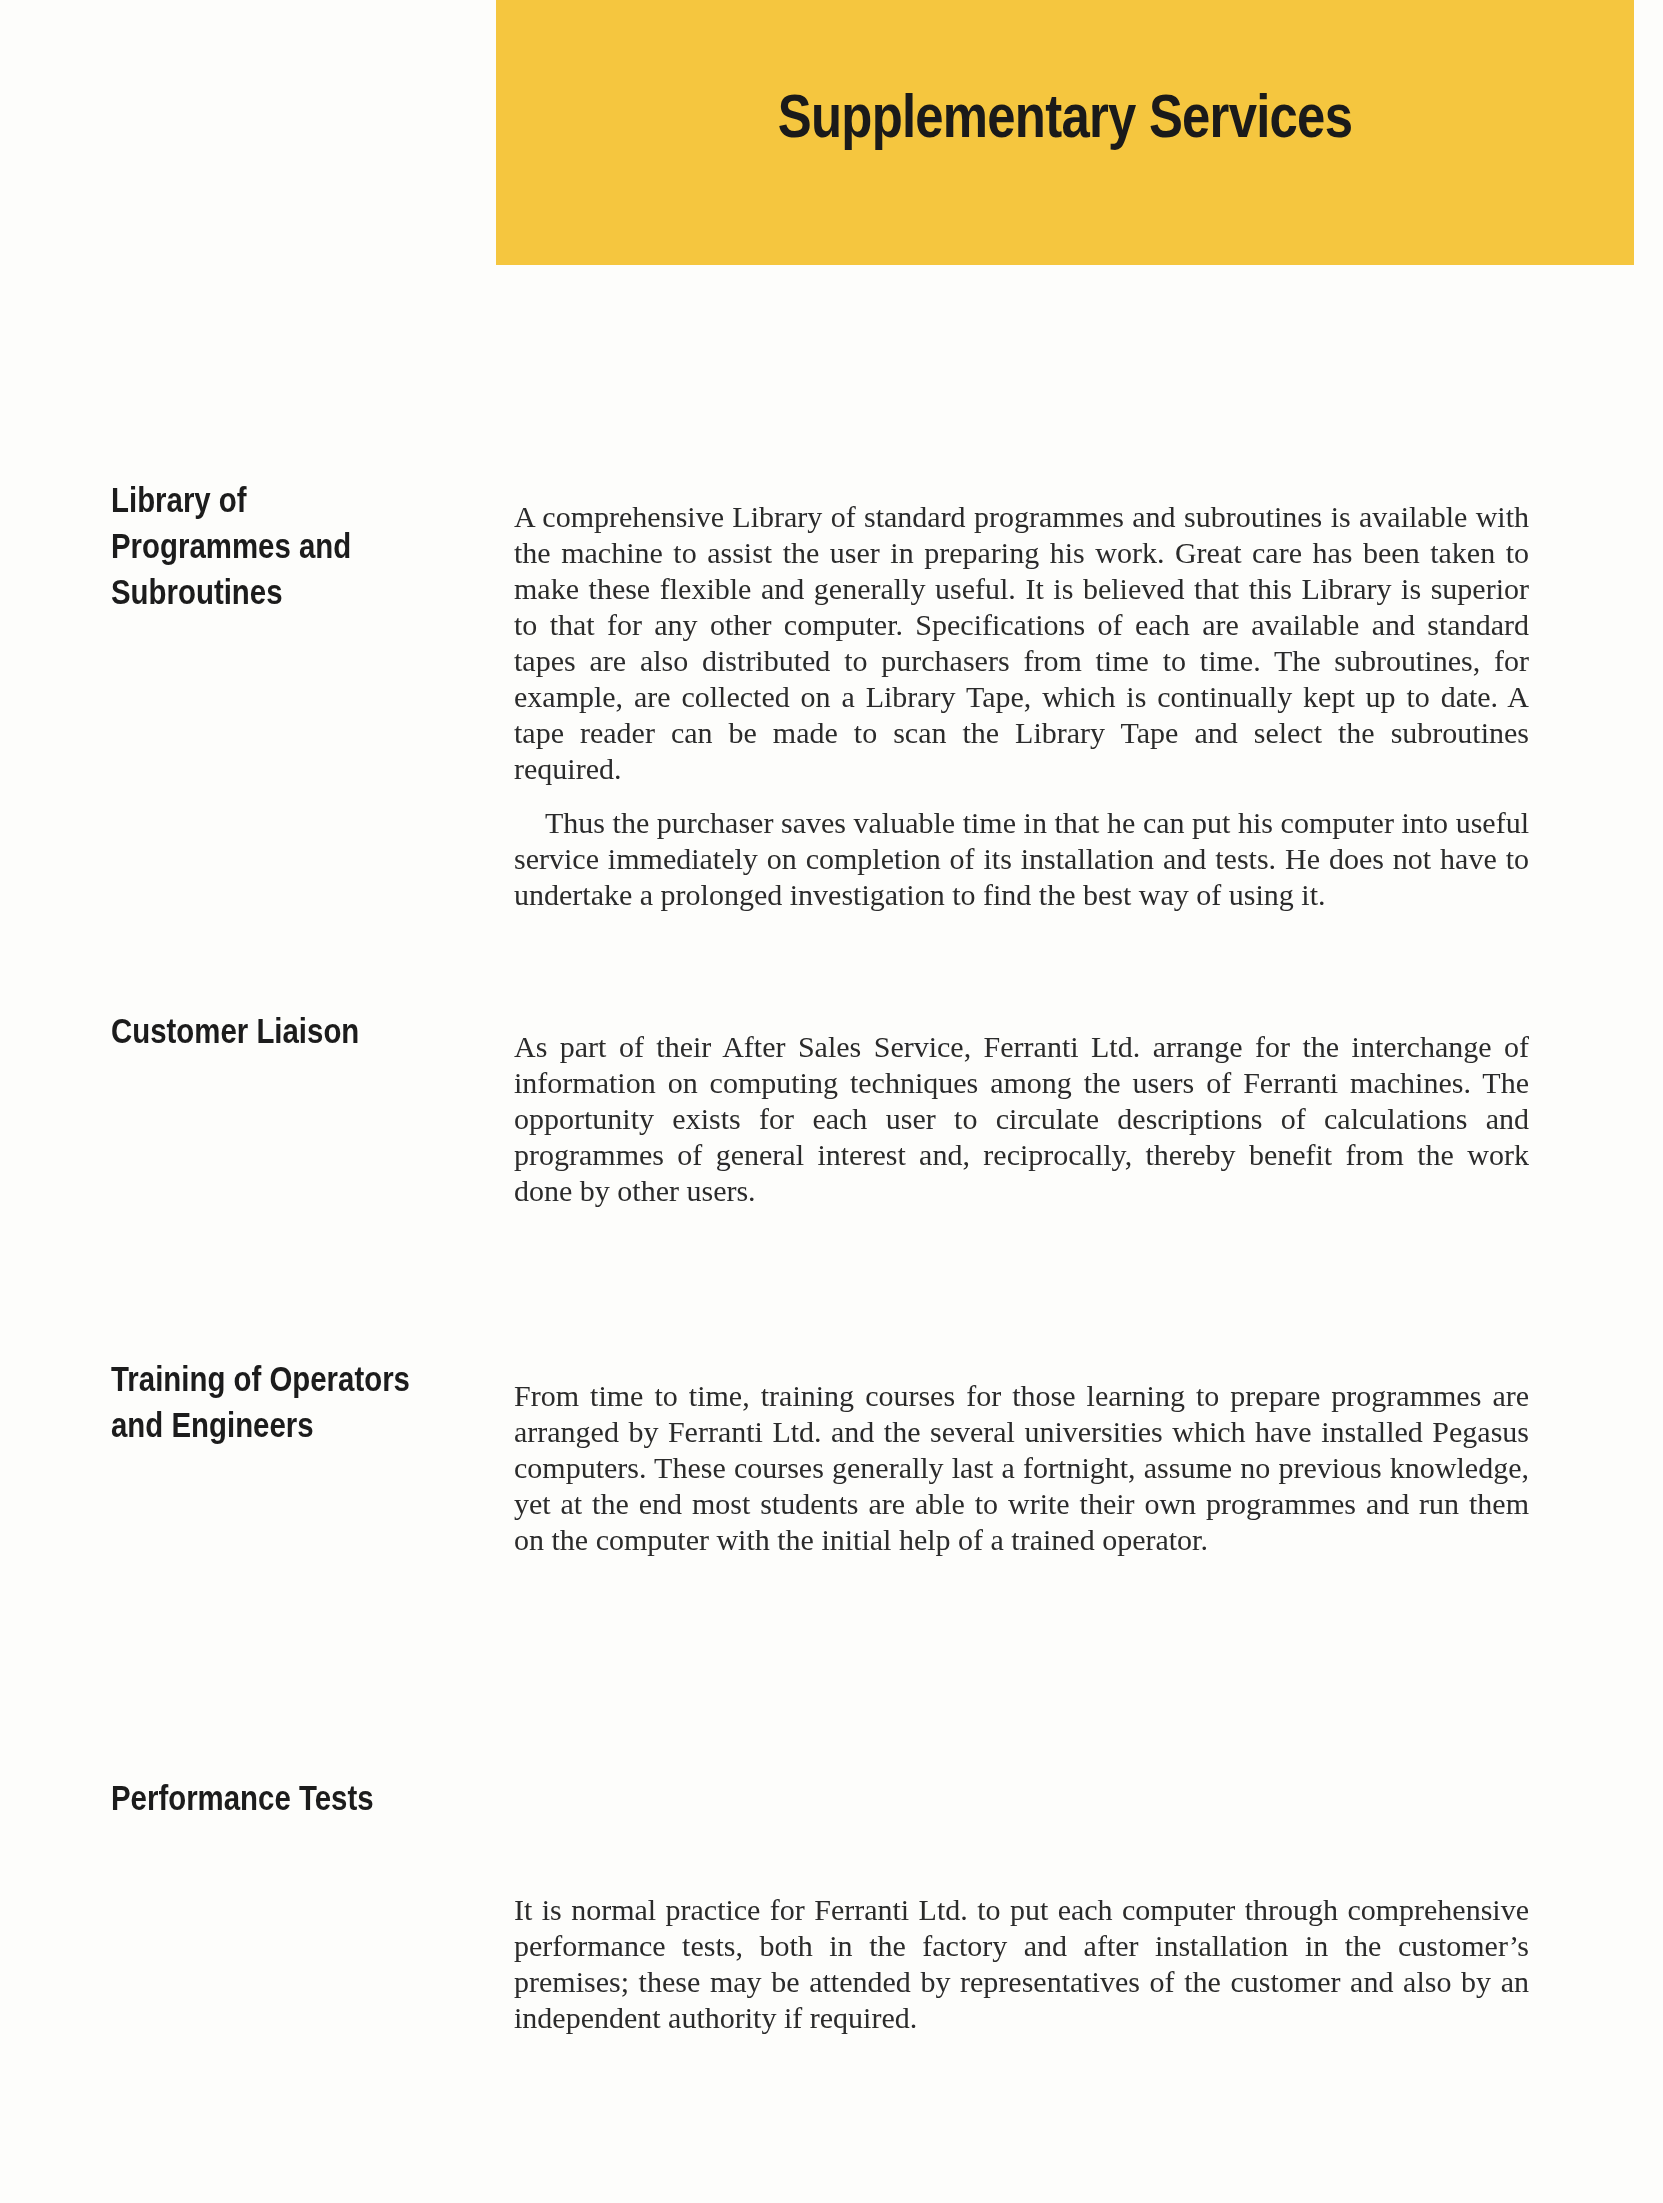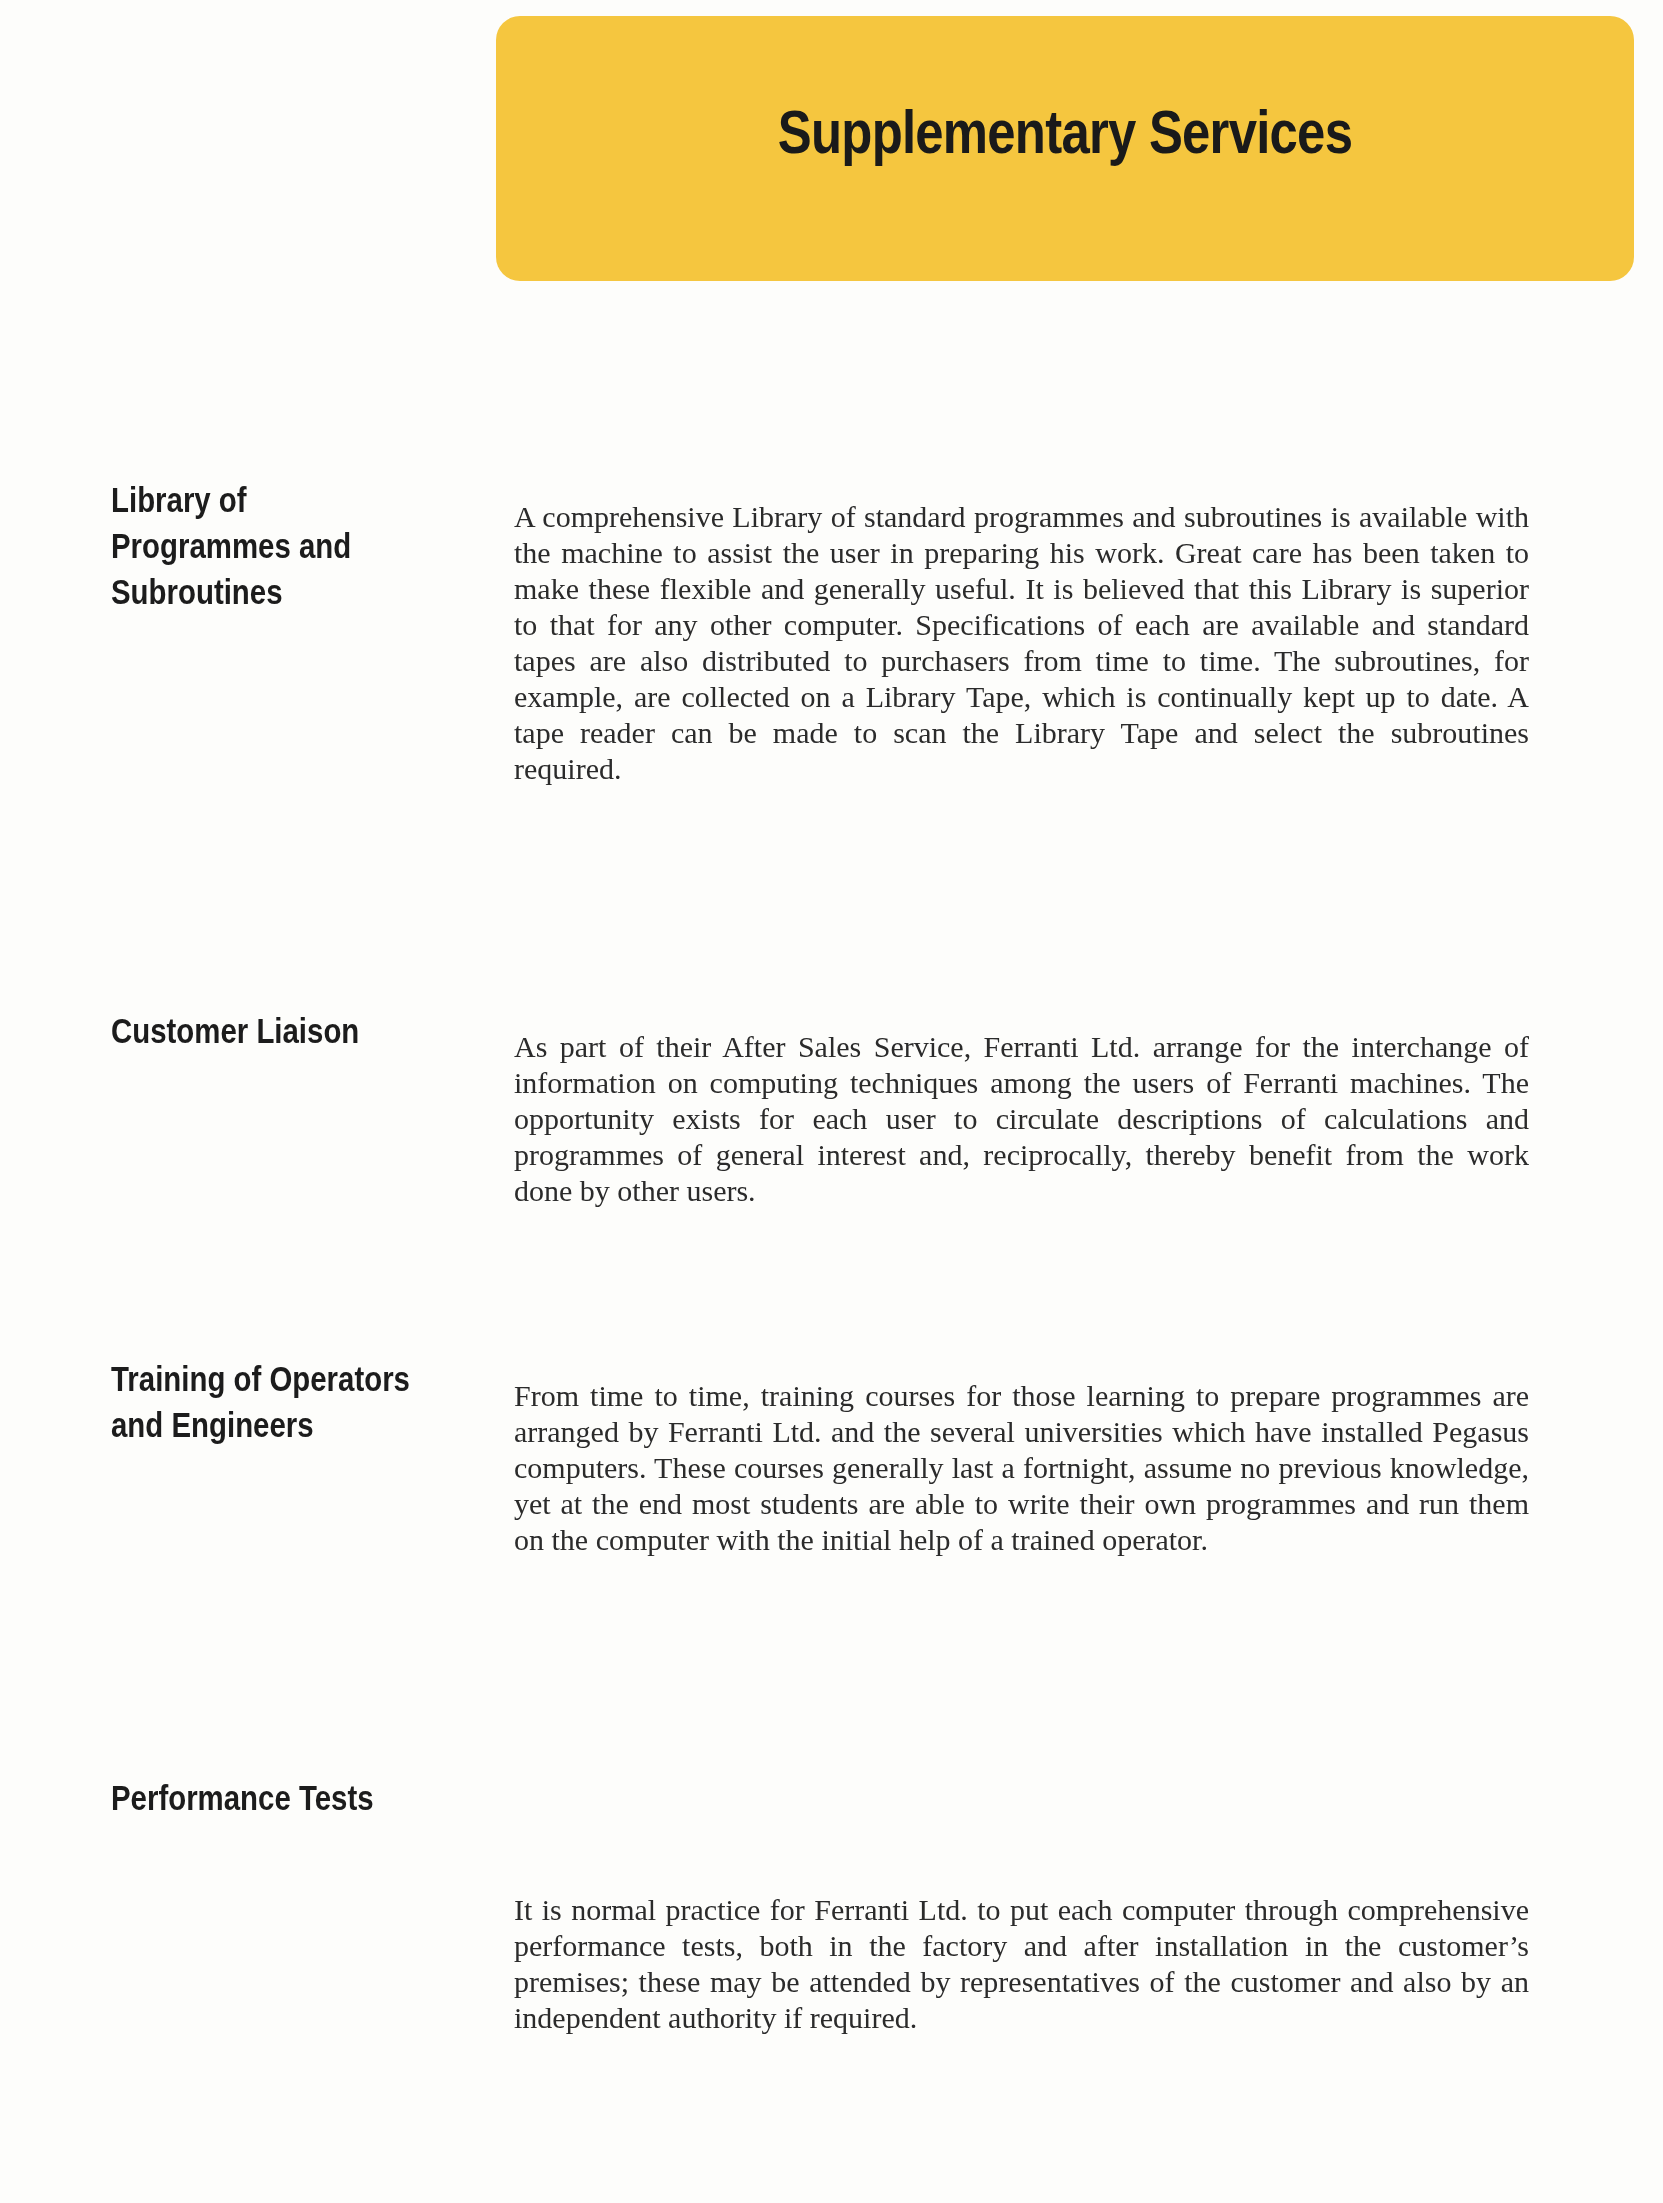--- a/index.html
+++ b/index.html
@@ -1,23 +1,22 @@
 <!DOCTYPE html>
 <html style="font-size:14.6px"><head>
 <meta charset="utf-8">
 <style>
   html, body { margin: 0; padding: 0; }
   body {
     width: 1664px; height: 2204px; background: #fdfdfb; position: relative;
     overflow: hidden; color: #2a2a2a;
   }
   .banner {
-    position: absolute; left: 496px; top: 16px; width: 1138px; height: 265px;
+    position: absolute; left: 496px; top: 0; width: 1138px; height: 265px;
     background: #f5c63f;
-    border-radius: 24px;
   }
   .banner-title {
     position: absolute; left: 0; right: 0; top: 80px; text-align: center;
     font-family: "Liberation Sans", sans-serif; font-weight: bold;
     font-size: 62px; letter-spacing: -0.9px; color: #1a1a1a;
     transform: scaleX(0.82); transform-origin: center;
   }
   .heading {
     position: absolute; left: 111px; width: 384px;
     font-family: "Liberation Sans", sans-serif; font-weight: bold;
@@ -39,20 +38,21 @@
   <div class="banner-title">Supplementary Services</div>
 </div>
 
 <div class="heading" style="top:477px">
   <div>Library of</div>
   <div>Programmes and</div>
   <div>Subroutines</div>
 </div>
 <div class="body" style="top:481px">
   <p>A comprehensive Library of standard programmes and subroutines is available with the machine to assist the user in preparing his work. Great care has been taken to make these flexible and generally useful. It is believed that this Library is superior to that for any other computer. Specifications of each are available and standard tapes are also distributed to purchasers from time to time. The subroutines, for example, are collected on a Library Tape, which is continually kept up to date. A tape reader can be made to scan the Library Tape and select the subroutines required.</p>
+  <p>Thus the purchaser saves valuable time in that he can put his computer into useful service immediately on completion of its installation and tests. He does not have to undertake a prolonged investigation to find the best way of using it.</p>
 </div>
 
 <div class="heading" style="top:1008px">
   <div>Customer Liaison</div>
 </div>
 <div class="body" style="top:1011px">
   <p>As part of their After Sales Service, Ferranti Ltd. arrange for the interchange of information on computing techniques among the users of Ferranti machines. The opportunity exists for each user to circulate descriptions of calculations and programmes of general interest and, reciprocally, thereby benefit from the work done by other users.</p>
 </div>
 
 <div class="heading" style="top:1356px">

